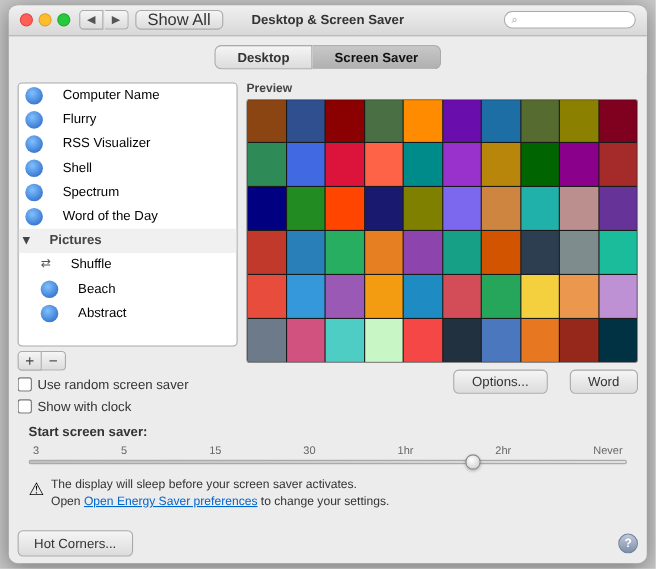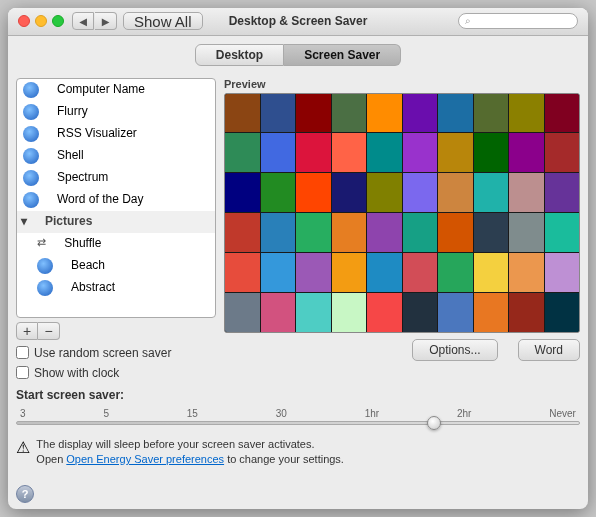--- a/index.html
+++ b/index.html
@@ -260,21 +260,21 @@
     .pv-btn {
       padding: 3px 16px;
       background: linear-gradient(to bottom, #f5f5f5, #dcdcdc);
       border: 1px solid #aaa;
       border-radius: 5px;
       cursor: pointer;
       font-size: 12px;
       color: #333;
     }
     .bottom-section {
-      padding: 0 8px 8px;
+      padding: 0 18px 8px;
     }
     .start-label {
       font-size: 12px;
       font-weight: bold;
       color: #333;
       margin-bottom: 6px;
     }
     .slider-area {
       position: relative;
       margin-bottom: 8px;
@@ -602,15 +602,16 @@
     <div class="warning-box">
       <span class="warning-icon">⚠</span>
       <span class="warning-text">
         <span>The display will sleep before your screen saver activates.</span><br>
         <span>Open </span><span class="warning-link">Open Energy Saver preferences</span><span> to change your settings.</span>
       </span>
     </div>
   </div>
 
   <div class="footer-row">
+    <button class="hot-corners-btn">Hot Corners...</button>
     <div class="help-btn">?</div>
   </div>
 </div>
 
 </body></html>

